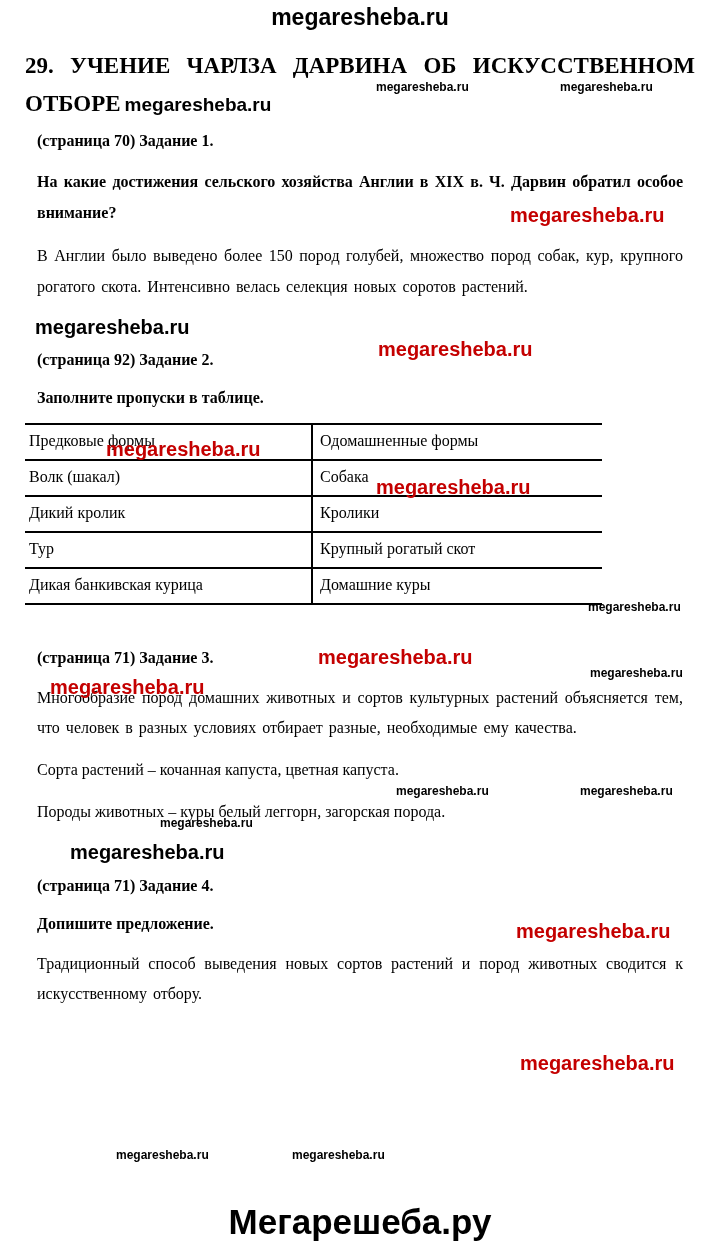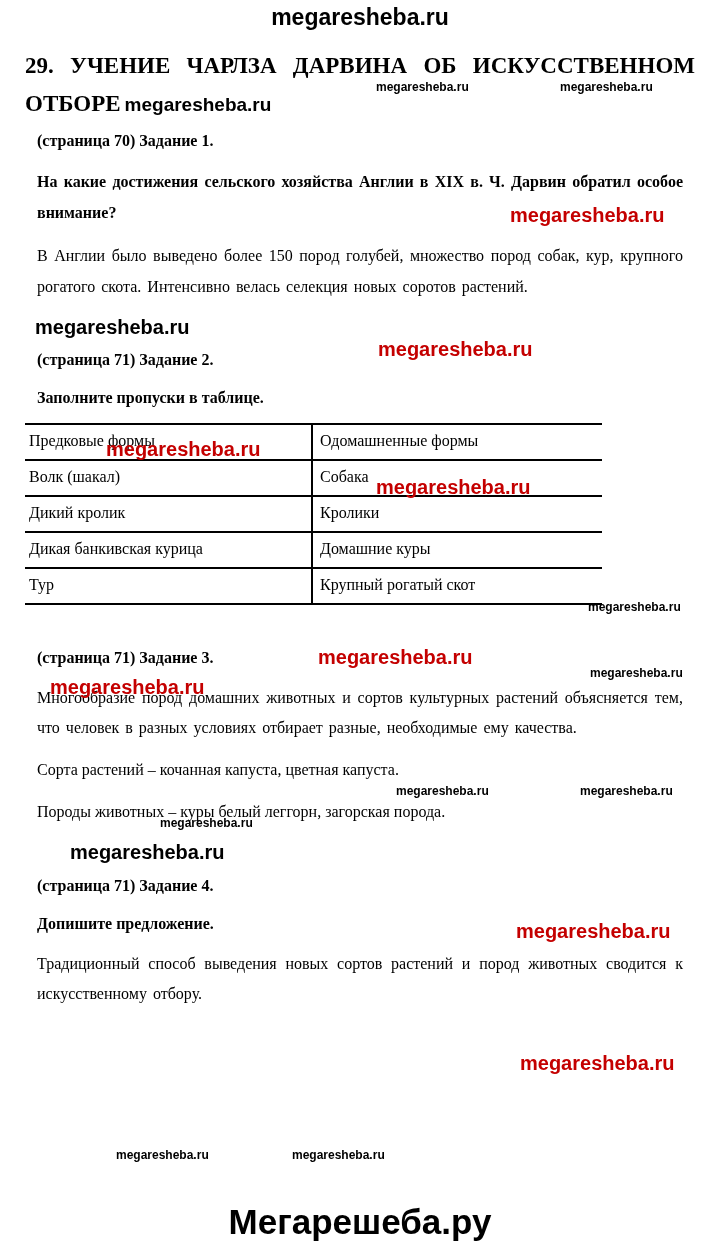--- a/index.html
+++ b/index.html
@@ -94,44 +94,44 @@
       <span class="h-line1">29. УЧЕНИЕ ЧАРЛЗА ДАРВИНА ОБ ИСКУССТВЕННОМ</span>
       <span class="h-line2"><span>ОТБОРЕ</span><span class="wm-inline">megaresheba.ru</span></span>
     </h1>
 
     <p class="b label" style="margin-top:4px">(страница 70) Задание 1.</p>
     <p class="b just" style="margin-top:7px">На какие достижения сельского хозяйства Англии в XIX в. Ч. Дарвин обратил особое внимание?</p>
     <p class="just" style="margin-top:5px">В Англии было выведено более 150 пород голубей, множество пород собак, кур, крупного рогатого скота. Интенсивно велась селекция новых соротов растений.</p>
 
     <div class="wm-flow" style="margin-top:3px; margin-left:10px">megaresheba.ru</div>
 
-    <p class="b label" style="margin-top:7px">(страница 71) Задание 2.</p>
+    <p class="b label" style="margin-top:7px">(страница 92) Задание 2.</p>
     <p class="b label" style="margin-top:10px">Заполните пропуски в таблице.</p>
 
     <table>
       <tbody>
           <tr>
         <td class="c1">Предковые формы</td>
         <td class="c2">Одомашненные формы</td>
       </tr>
       <tr>
         <td class="c1">Волк (шакал)</td>
         <td class="c2">Собака</td>
       </tr>
       <tr>
         <td class="c1">Дикий кролик</td>
         <td class="c2">Кролики</td>
       </tr>
       <tr>
+        <td class="c1">Тур</td>
+        <td class="c2">Крупный рогатый скот</td>
+      </tr>
+      <tr>
         <td class="c1">Дикая банкивская курица</td>
         <td class="c2">Домашние куры</td>
-      </tr>
-      <tr>
-        <td class="c1">Тур</td>
-        <td class="c2">Крупный рогатый скот</td>
       </tr>
     </tbody>
       </table>
 
     <p class="b label" style="margin-top:40px">(страница 71) Задание 3.</p>
     <p class="just" style="margin-top:6px; line-height:30px">Многообразие пород домашних животных и сортов культурных растений объясняется тем, что человек в разных условиях отбирает разные, необходимые ему качества.</p>
     <p style="margin-top:8px; line-height:30px">Сорта растений – кочанная капуста, цветная капуста.</p>
     <p style="margin-top:6px; line-height:30px">Породы животных – куры белый леггорн, загорская порода.</p>
 
     <div class="wm-flow" style="margin-top:2px; margin-left:45px">megaresheba.ru</div>

